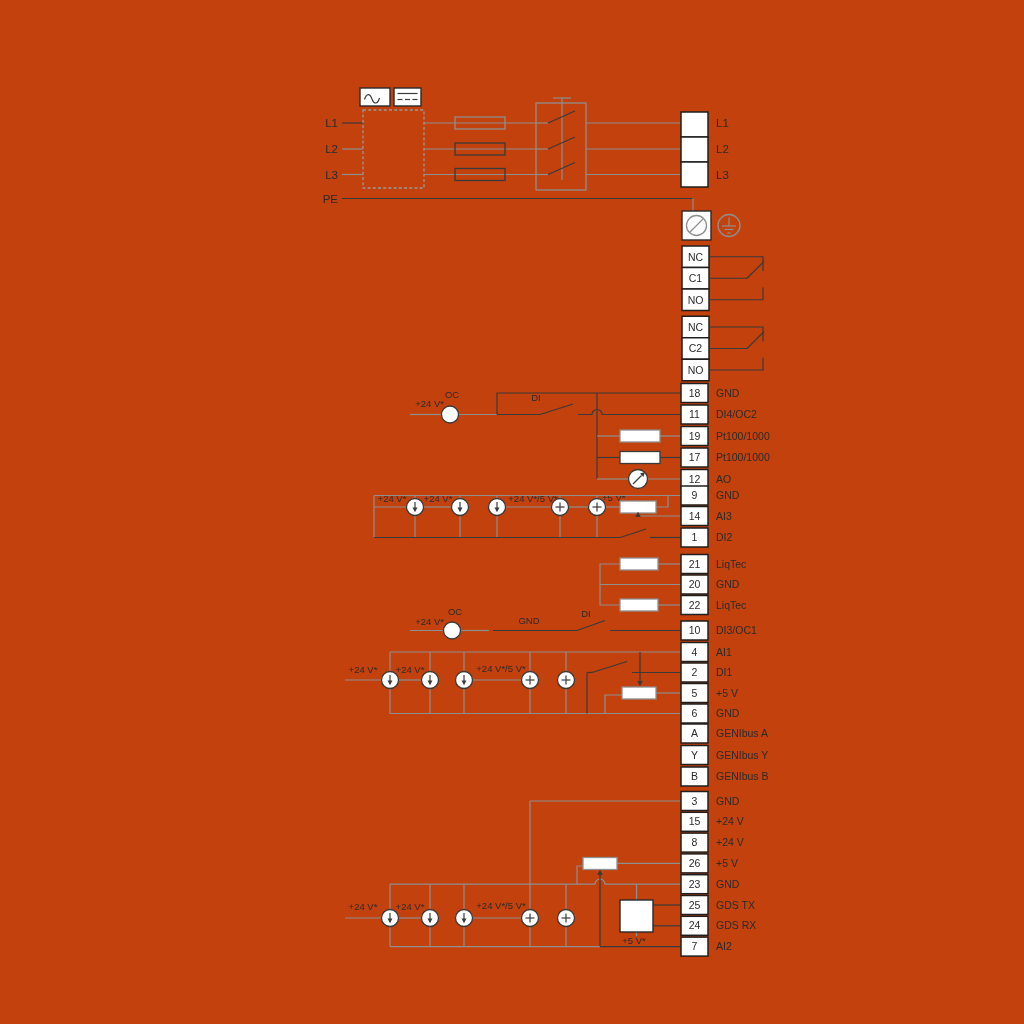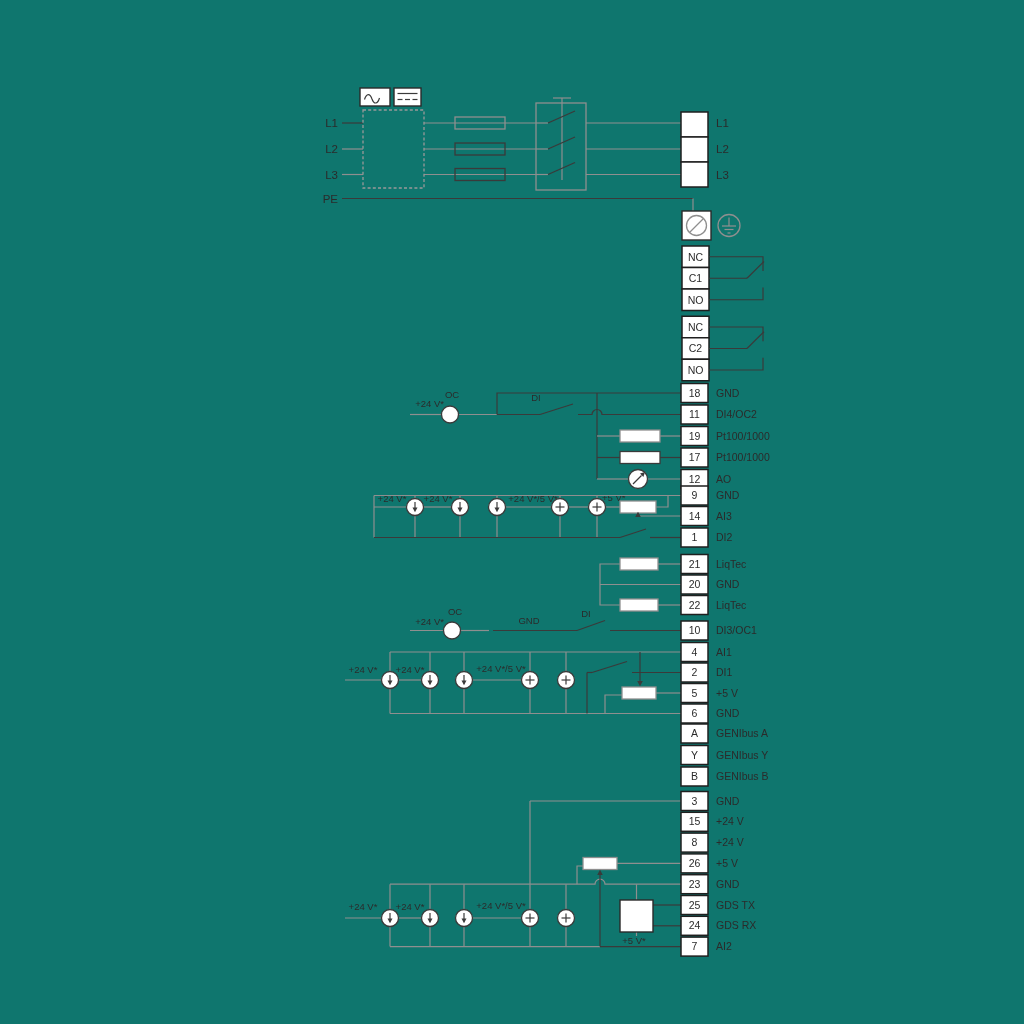--- a/index.html
+++ b/index.html
@@ -1,16 +1,16 @@
 <!DOCTYPE html>
 <html><head>
 <meta charset="utf-8">
 <style>
   html,body{margin:0;padding:0;background:#fff;}
-  .page{position:relative;width:1024px;height:1024px;background:#0f766e;overflow:hidden;}
+  .page{position:relative;width:1024px;height:1024px;background:#c2410c;overflow:hidden;}
   svg text{font-family:"Liberation Sans","DejaVu Sans",sans-serif;fill:#2b2b2b;}
   .t{font-size:10.5px;}
   .tp{font-size:11.5px;}
   .ta{font-size:9.5px;}
   .tm{text-anchor:middle;}
   .te{text-anchor:end;}
   .wg{stroke:#8f8f8f;stroke-width:1.2;fill:none;}
   .wd{stroke:#3a3a3a;stroke-width:1.2;fill:none;}
   .term{fill:#ffffff;stroke:#1f1f1f;stroke-width:1.5;}
   .bxd{fill:#ffffff;stroke:#2a2a2a;stroke-width:1.4;}

